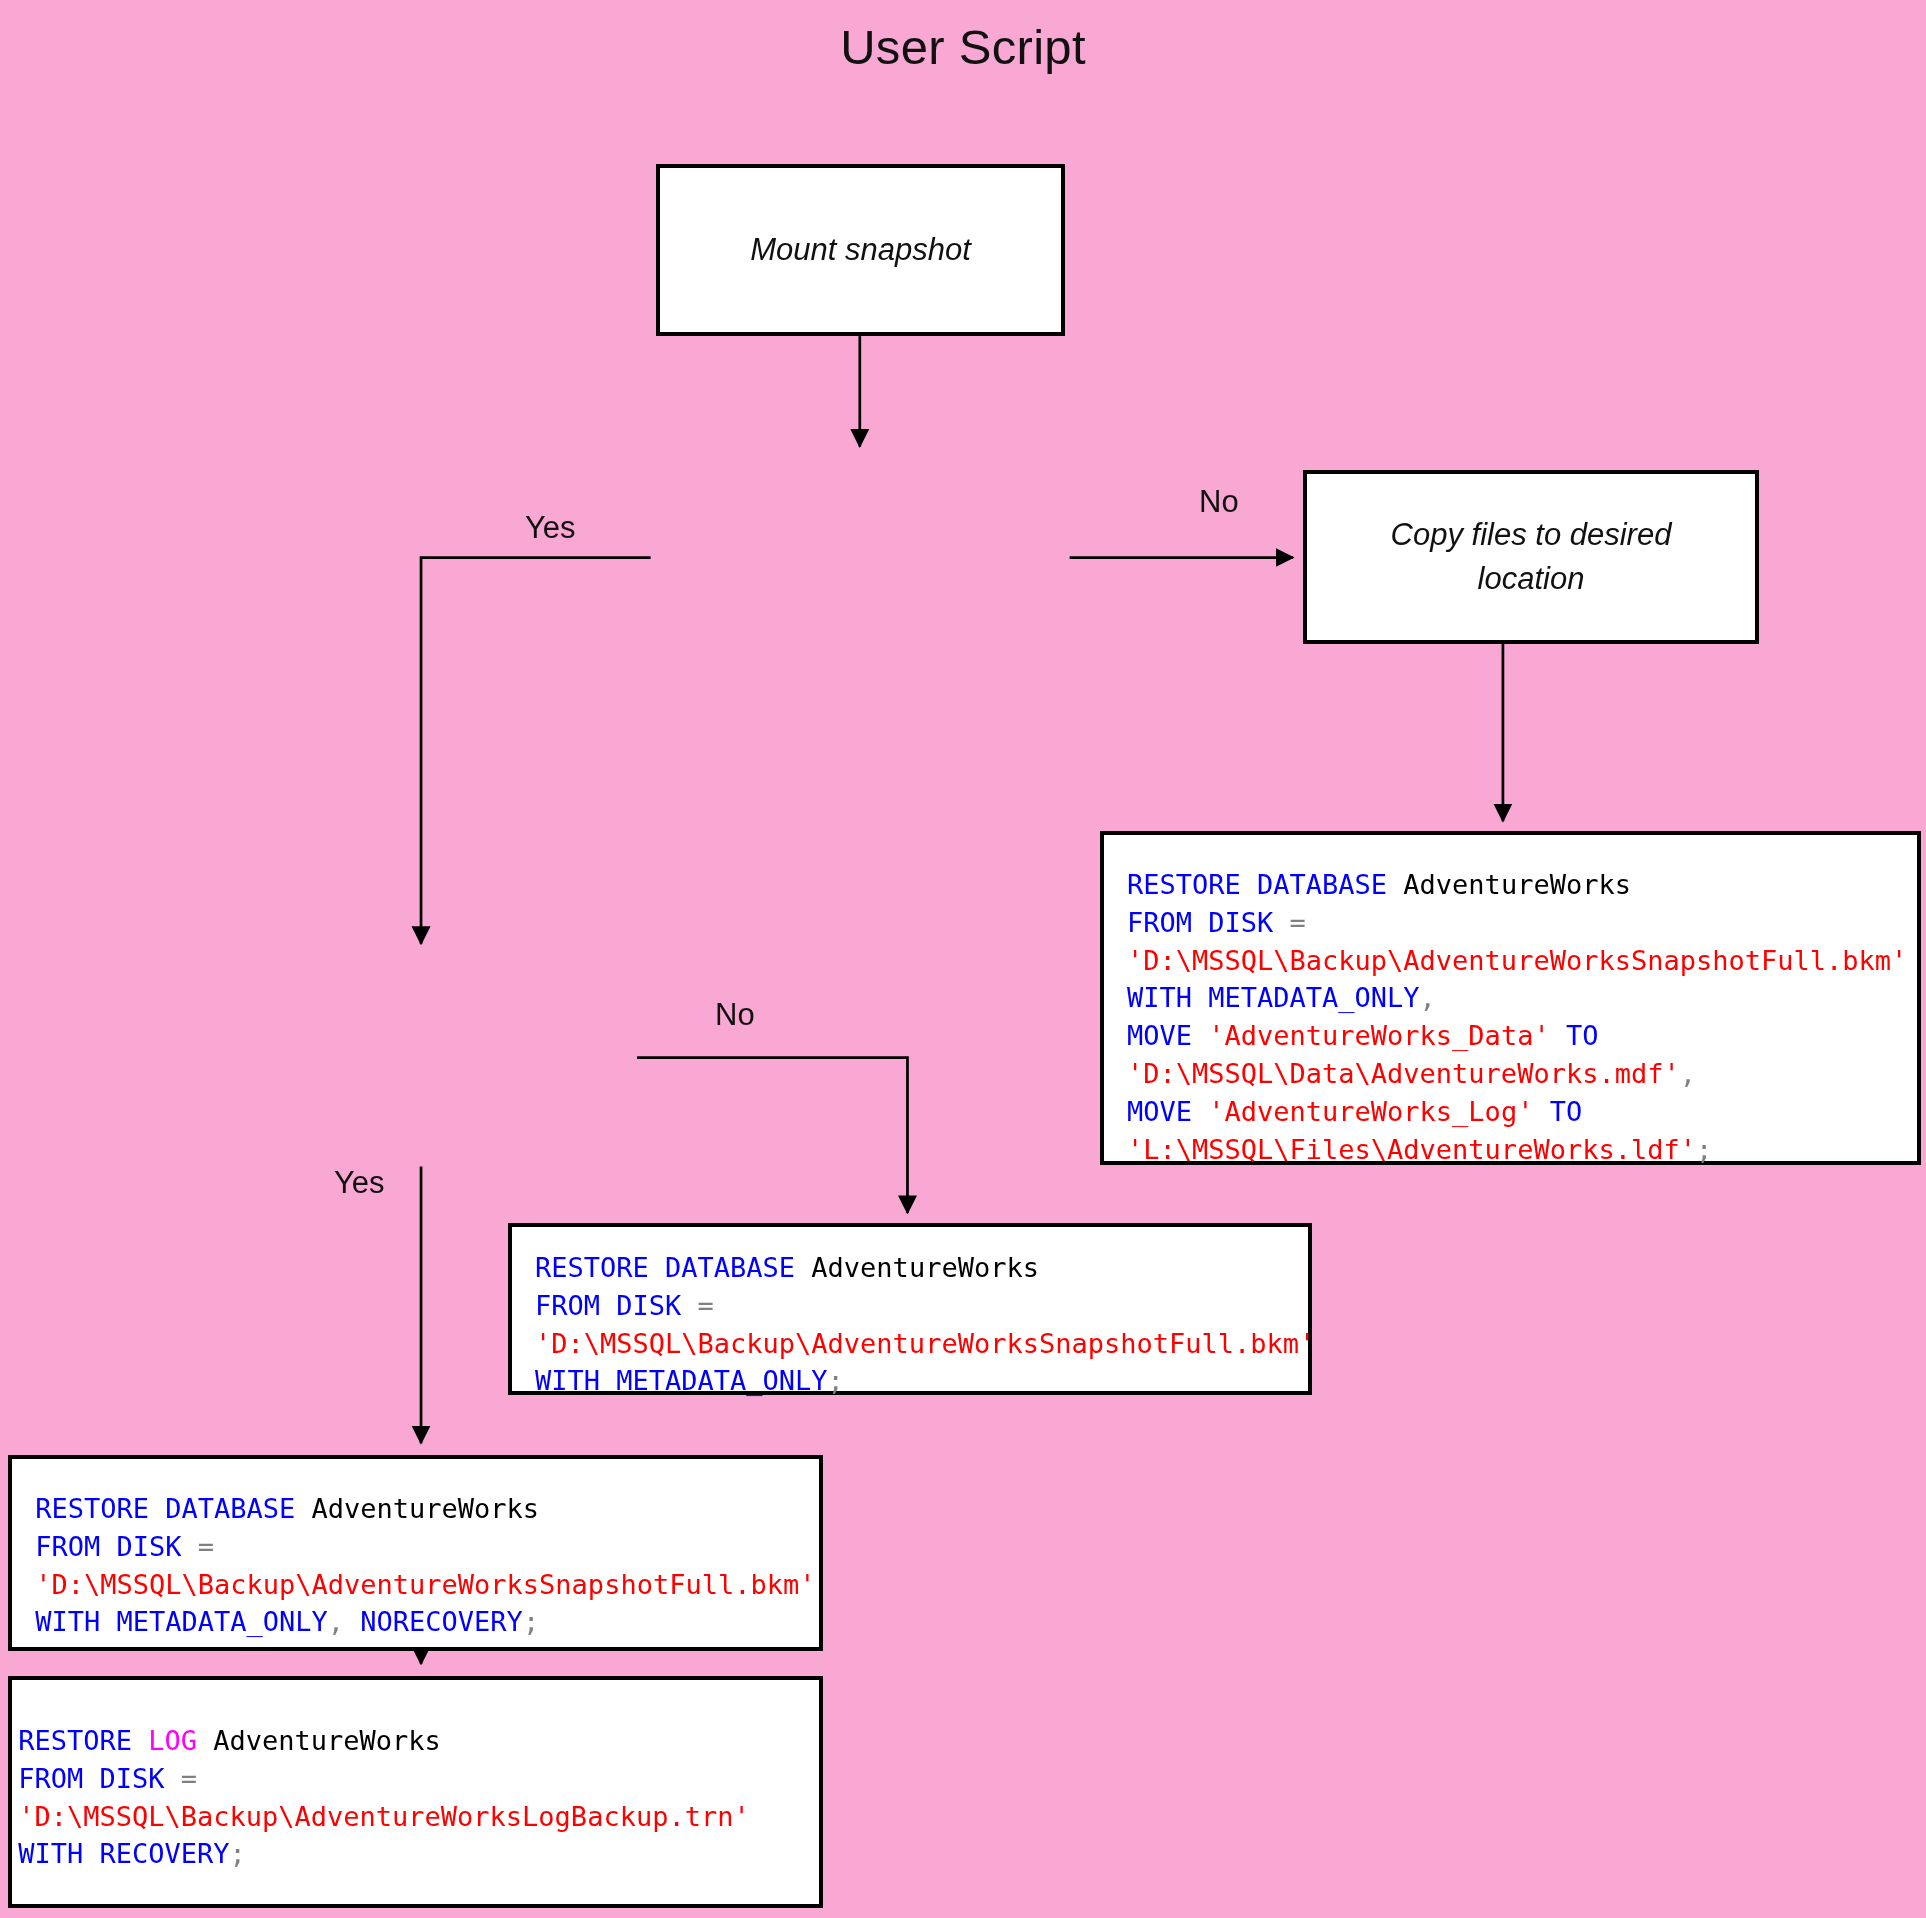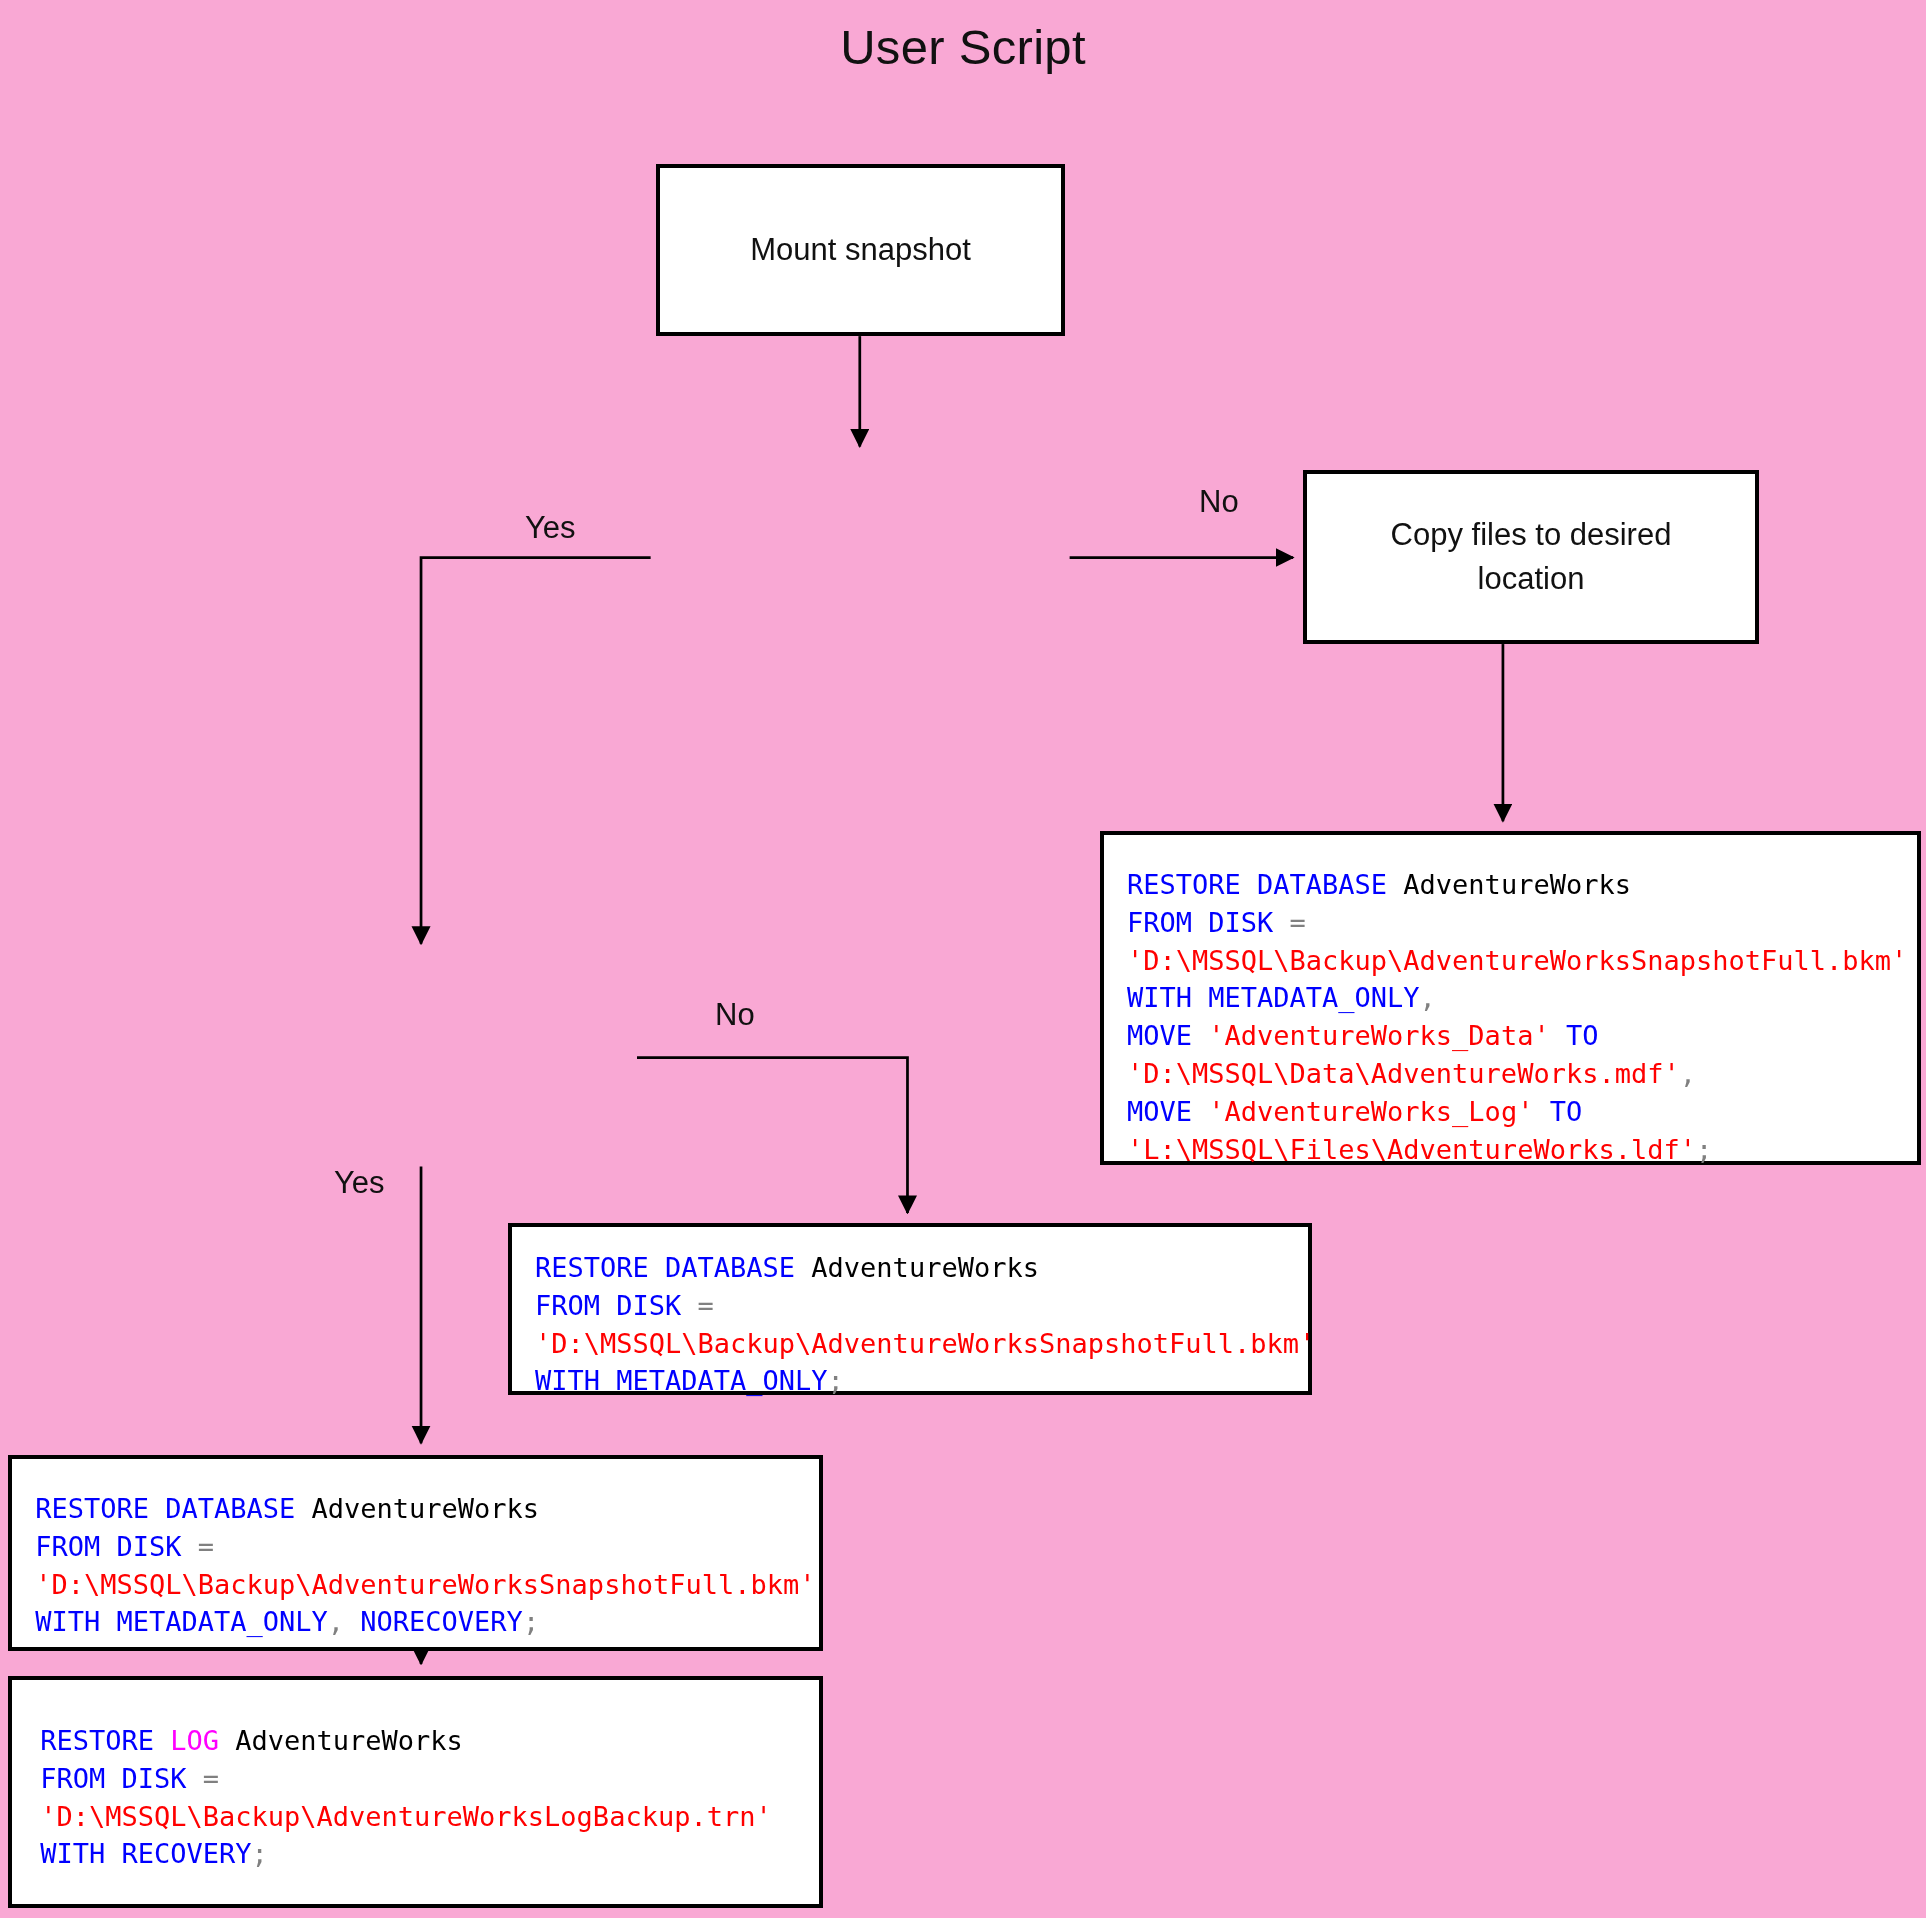--- a/index.html
+++ b/index.html
@@ -36,20 +36,21 @@
     background: #ffffff;
     border: 4.8px solid #000000;
     box-sizing: border-box;
     display: flex;
     align-items: center;
     justify-content: center;
     text-align: center;
     font-size: 31px;
     line-height: 1.42;
     color: #111111;
+    font-style: italic;
   }
 
   
   .diamond {
     position: absolute;
   }
   .diamond svg {
     position: absolute;
     left: 0;
     top: 0;
@@ -173,20 +174,20 @@
   </div>
 
   <div class="code-box" id="code-norecovery" style="left:8.2px; top:1455px; width:815px; height:196px;">
     <div class="code" style="padding:31px 0 0 23px;"><span class="kw">RESTORE DATABASE </span><span class="id">AdventureWorks</span>
 <span class="kw">FROM DISK </span><span class="pun">=</span>
 <span class="str">'D:\MSSQL\Backup\AdventureWorksSnapshotFull.bkm'</span>
 <span class="kw">WITH METADATA_ONLY</span><span class="pun">, </span><span class="kw">NORECOVERY</span><span class="pun">;</span></div>
   </div>
 
   <div class="code-box" id="code-log" style="left:8.2px; top:1676px; width:815px; height:232px;">
-    <div class="code" style="padding:42px 0 0 28px;"><span class="kw">RESTORE </span><span class="kw2">LOG</span><span class="kw"> </span><span class="id">AdventureWorks</span>
+    <div class="code" style="padding:42px 0 0 6px;"><span class="kw">RESTORE </span><span class="kw2">LOG</span><span class="kw"> </span><span class="id">AdventureWorks</span>
 <span class="kw">FROM DISK </span><span class="pun">=</span>
 <span class="str">'D:\MSSQL\Backup\AdventureWorksLogBackup.trn'</span>
 <span class="kw">WITH RECOVERY</span><span class="pun">;</span></div>
   </div>
 
 </div>
 
 
 </body></html>

